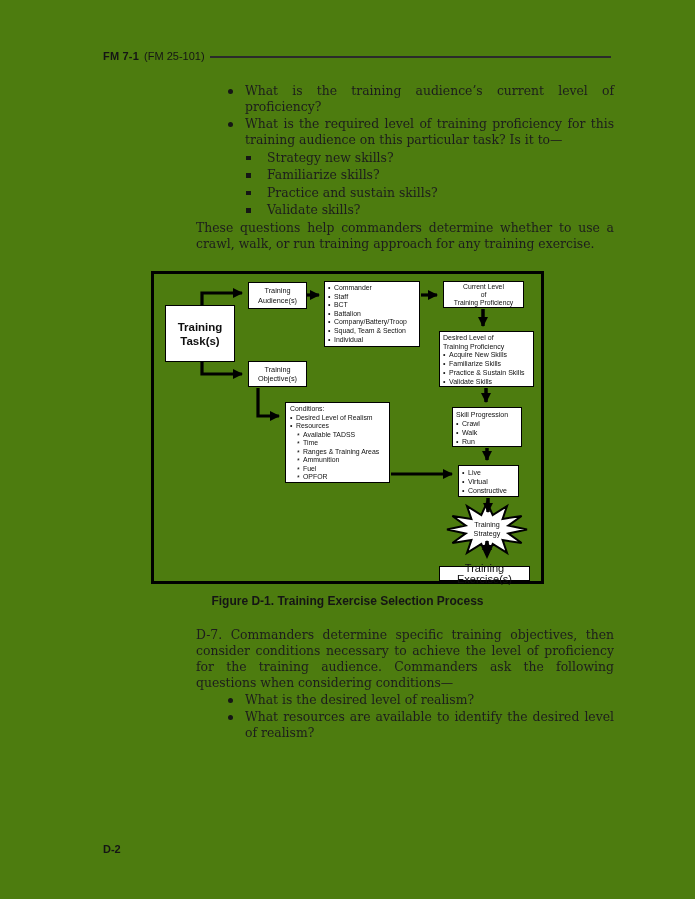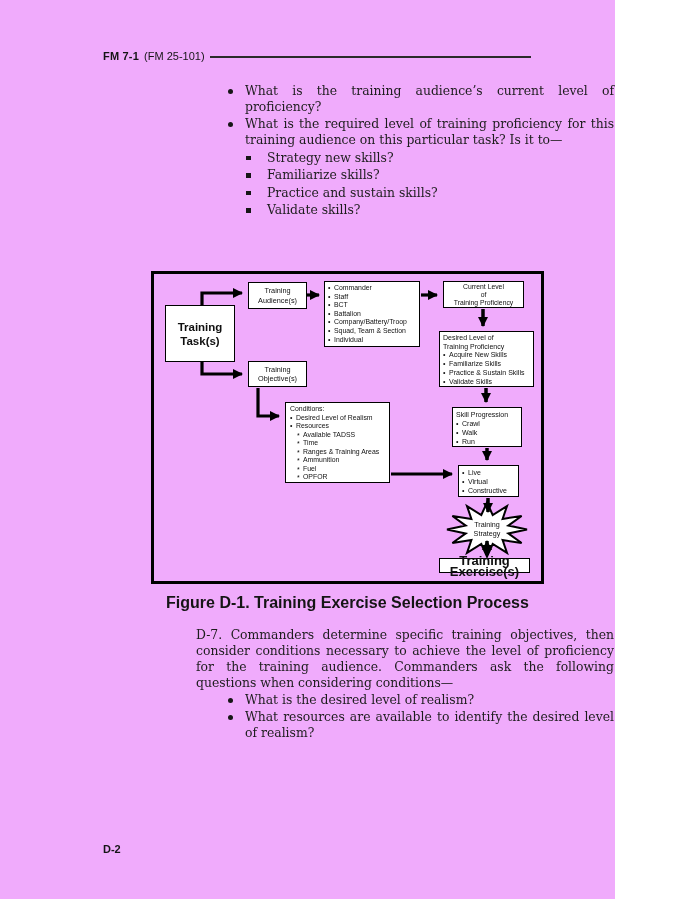--- a/index.html
+++ b/index.html
@@ -1,17 +1,17 @@
 <!DOCTYPE html>
 <html><head>
 <meta charset="utf-8">
 <style>
   html,body { margin:0; padding:0; background:#ffffff; }
   .page {
-    position:relative; width:615px; height:899px; background:#f0abfc;
+    position:relative; width:695px; height:899px; background:#4d7c0f;
     overflow:hidden; color:#1d1d1d;
   }
   
   .hdr {
     position:absolute; top:50px; left:103px; right:84px;
     display:flex; align-items:center;
     font-family:"Liberation Sans", sans-serif; font-size:11px; color:#151515;
     white-space:nowrap;
   }
   .hdr .code { font-weight:bold; letter-spacing:.2px; }
@@ -56,30 +56,30 @@
   .audlist { left:173px; top:10px; width:96px; height:66px; border-width:2.5px;
              font-size:6.9px; line-height:8.6px; padding:2px 3px; }
   .curr  { left:292px; top:10px; width:81px; height:27px; font-size:6.8px; line-height:8px; }
   .des   { left:288px; top:60px; width:95px; height:56px; font-size:7px; line-height:8.7px; padding:2px 3px; }
   .skill { left:301px; top:136px; width:70px; height:40px; font-size:7px; line-height:9px; padding:2px 3px; }
   .live  { left:307px; top:194px; width:61px; height:32px; border-width:2px;
            font-size:7px; line-height:9px; padding:2px 3px; }
   .obj   { left:97px; top:90px; width:59px; height:26px; font-size:7.3px; line-height:9.3px; }
   .cond  { left:134px; top:131px; width:105px; height:81px; border-width:2.5px;
            font-size:6.9px; line-height:8.5px; padding:2px 4px; }
-  .exer  { left:288px; top:287px; width:91px; height:15px; border-width:2px;
-           font-size:13px; font-weight:bold; line-height:11px; }
+  .exer  { left:288px; top:295px; width:91px; height:15px; border-width:2px;
+           font-size:11px; font-weight:normal; line-height:11px; }
   .strategy-label {
     position:absolute; left:301px; top:249px; width:70px; text-align:center;
     font-family:"Liberation Sans", sans-serif; font-size:7.2px; line-height:9px; color:#101010;
   }
   
   .caption {
     position:absolute; top:594px; left:151px; width:393px; text-align:center;
-    font-family:"Liberation Sans", sans-serif; font-weight:bold; font-size:16px; color:#151515;
+    font-family:"Liberation Sans", sans-serif; font-weight:bold; font-size:12px; color:#151515;
   }
   .footer {
     position:absolute; top:843px; left:103px;
     font-family:"Liberation Sans", sans-serif; font-weight:bold; font-size:11px; color:#151515;
   }
 </style>
 </head>
 <body>
 
 <div class="page">
@@ -90,20 +90,21 @@
     <span class="rule"></span>
   </div>
 
   <div class="tblock" style="top:82px;">
     <div class="b1">What is the training audience’s current level of proficiency?</div>
     <div class="b1">What is the required level of training proficiency for this training audience on this particular task? Is it to—</div>
     <div class="b2">Strategy new skills?</div>
     <div class="b2">Familiarize skills?</div>
     <div class="b2">Practice and sustain skills?</div>
     <div class="b2">Validate skills?</div>
+    <p class="closing">These questions help commanders determine whether to use a crawl, walk, or run training approach for any training exercise.</p>
   </div>
 
   <div class="fig">
     <div class="fborder"></div>
 
     <svg class="arrows" width="393" height="313" viewBox="0 0 393 313">
       <defs>
         <marker id="ah" markerUnits="userSpaceOnUse" markerWidth="11" markerHeight="10" refX="9" refY="5" orient="auto-start-reverse">
           <path d="M0,0 L10,5 L0,10 z" fill="#000"></path>
         </marker>

